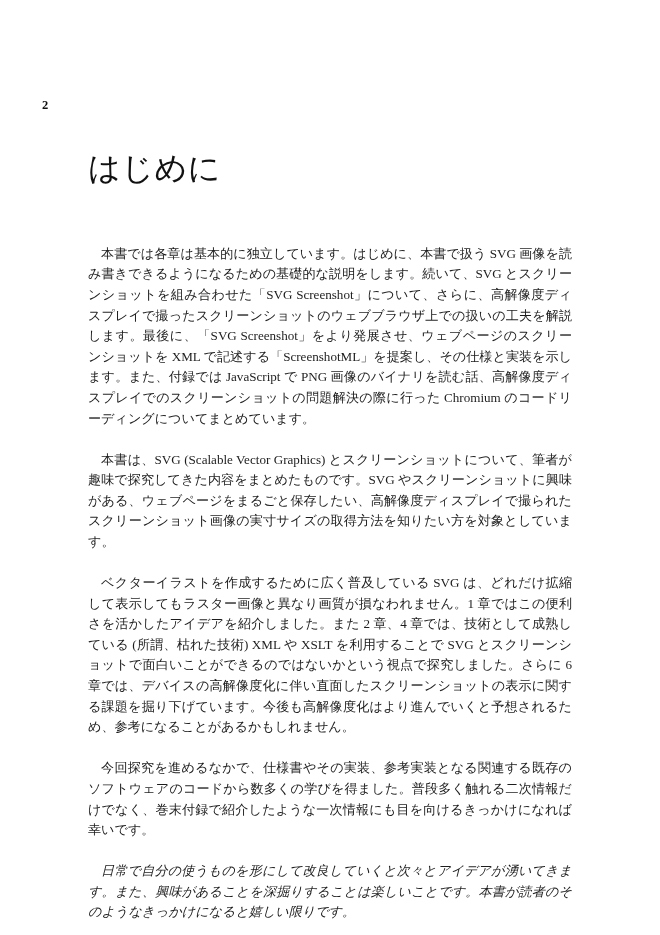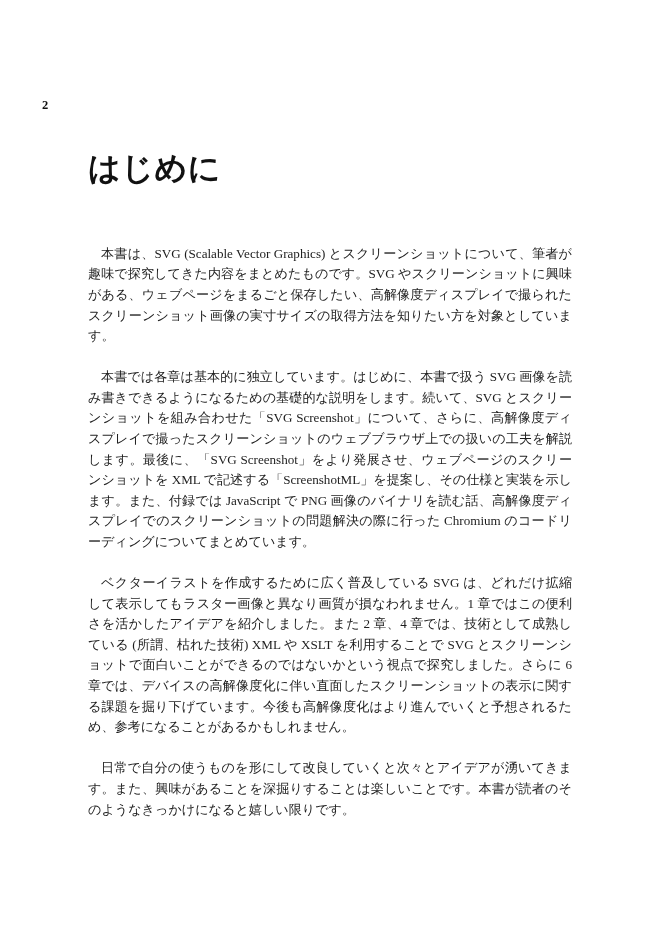--- a/index.html
+++ b/index.html
@@ -40,21 +40,21 @@
   .content {
     position: absolute;
     left: 88px;
     top: 150px;
     width: 484px;
   }
 
   .chapter-title {
     font-family: "DejaVu Sans", "Liberation Sans", sans-serif;
     font-size: 32px;
-    font-weight: 700;
+    font-weight: 400;
     color: #111111;
     line-height: 1.18;
     margin: 0;
     padding: 0;
     letter-spacing: 0.5px;
   }
 
   .body-block {
     margin-top: 56px;
   }
@@ -72,34 +72,36 @@
     hyphens: none;
   }
 
   p.para + p.para {
     margin-top: 20.5px;
   }
 
   
   p.para.tight {
     margin-top: 0;
+    font-style: italic;
   }
 </style>
 </head>
 <body>
 
 <div class="page">
 
   <div class="folio">2</div>
 
   <div class="content">
 
     <h1 class="chapter-title">はじめに</h1>
 
     <div class="body-block">
+      <p class="para">本書では各章は基本的に独立しています。はじめに、本書で扱う SVG 画像を読み書きできるようになるための基礎的な説明をします。続いて、SVG とスクリーンショットを組み合わせた「SVG Screenshot」について、さらに、高解像度ディスプレイで撮ったスクリーンショットのウェブブラウザ上での扱いの工夫を解説します。最後に、「SVG Screenshot」をより発展させ、ウェブページのスクリーンショットを XML で記述する「ScreenshotML」を提案し、その仕様と実装を示します。また、付録では JavaScript で PNG 画像のバイナリを読む話、高解像度ディスプレイでのスクリーンショットの問題解決の際に行った Chromium のコードリーディングについてまとめています。</p>
       <p class="para">本書は、SVG (Scalable Vector Graphics) とスクリーンショットについて、筆者が趣味で探究してきた内容をまとめたものです。SVG やスクリーンショットに興味がある、ウェブページをまるごと保存したい、高解像度ディスプレイで撮られたスクリーンショット画像の実寸サイズの取得方法を知りたい方を対象としています。</p>
-      <p class="para">本書では各章は基本的に独立しています。はじめに、本書で扱う SVG 画像を読み書きできるようになるための基礎的な説明をします。続いて、SVG とスクリーンショットを組み合わせた「SVG Screenshot」について、さらに、高解像度ディスプレイで撮ったスクリーンショットのウェブブラウザ上での扱いの工夫を解説します。最後に、「SVG Screenshot」をより発展させ、ウェブページのスクリーンショットを XML で記述する「ScreenshotML」を提案し、その仕様と実装を示します。また、付録では JavaScript で PNG 画像のバイナリを読む話、高解像度ディスプレイでのスクリーンショットの問題解決の際に行った Chromium のコードリーディングについてまとめています。</p>
       <p class="para">ベクターイラストを作成するために広く普及している SVG は、どれだけ拡縮して表示してもラスター画像と異なり画質が損なわれません。1 章ではこの便利さを活かしたアイデアを紹介しました。また 2 章、4 章では、技術として成熟している (所謂、枯れた技術) XML や XSLT を利用することで SVG とスクリーンショットで面白いことができるのではないかという視点で探究しました。さらに 6 章では、デバイスの高解像度化に伴い直面したスクリーンショットの表示に関する課題を掘り下げています。今後も高解像度化はより進んでいくと予想されるため、参考になることがあるかもしれません。</p>
+      <p class="para">今回探究を進めるなかで、仕様書やその実装、参考実装となる関連する既存のソフトウェアのコードから数多くの学びを得ました。普段多く触れる二次情報だけでなく、巻末付録で紹介したような一次情報にも目を向けるきっかけになれば幸いです。</p>
       <p class="para tight">日常で自分の使うものを形にして改良していくと次々とアイデアが湧いてきます。また、興味があることを深掘りすることは楽しいことです。本書が読者のそのようなきっかけになると嬉しい限りです。</p>
     </div>
 
   </div>
 </div>
 
 </body></html>

